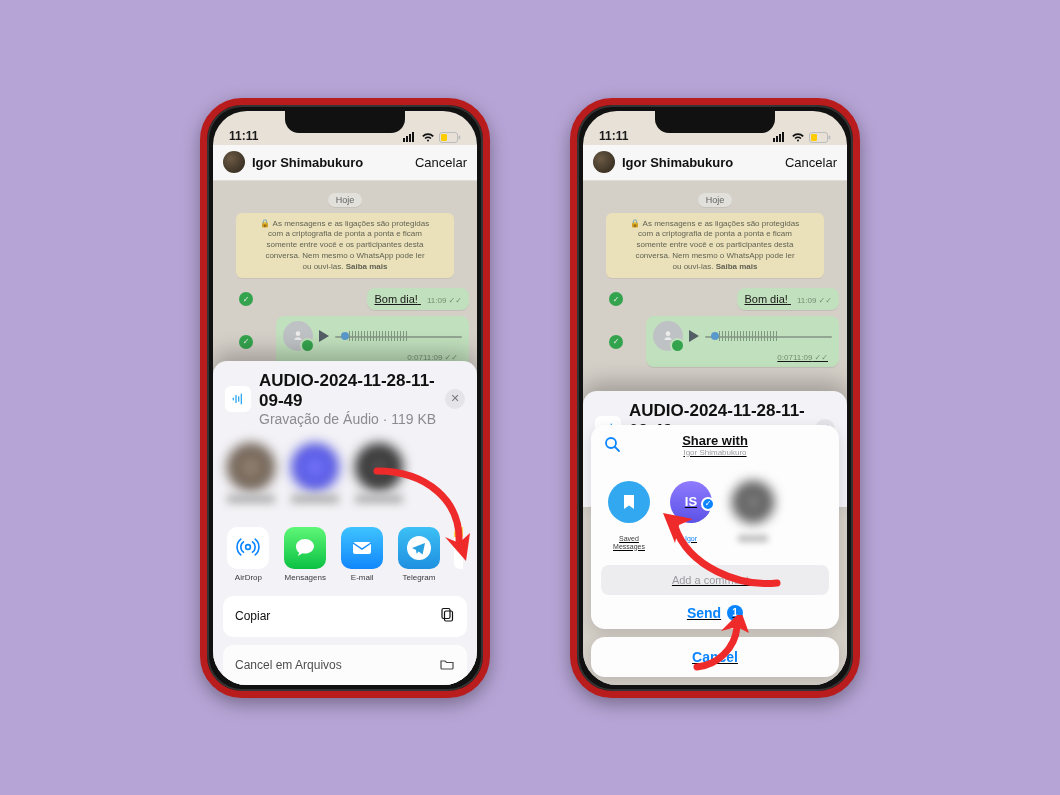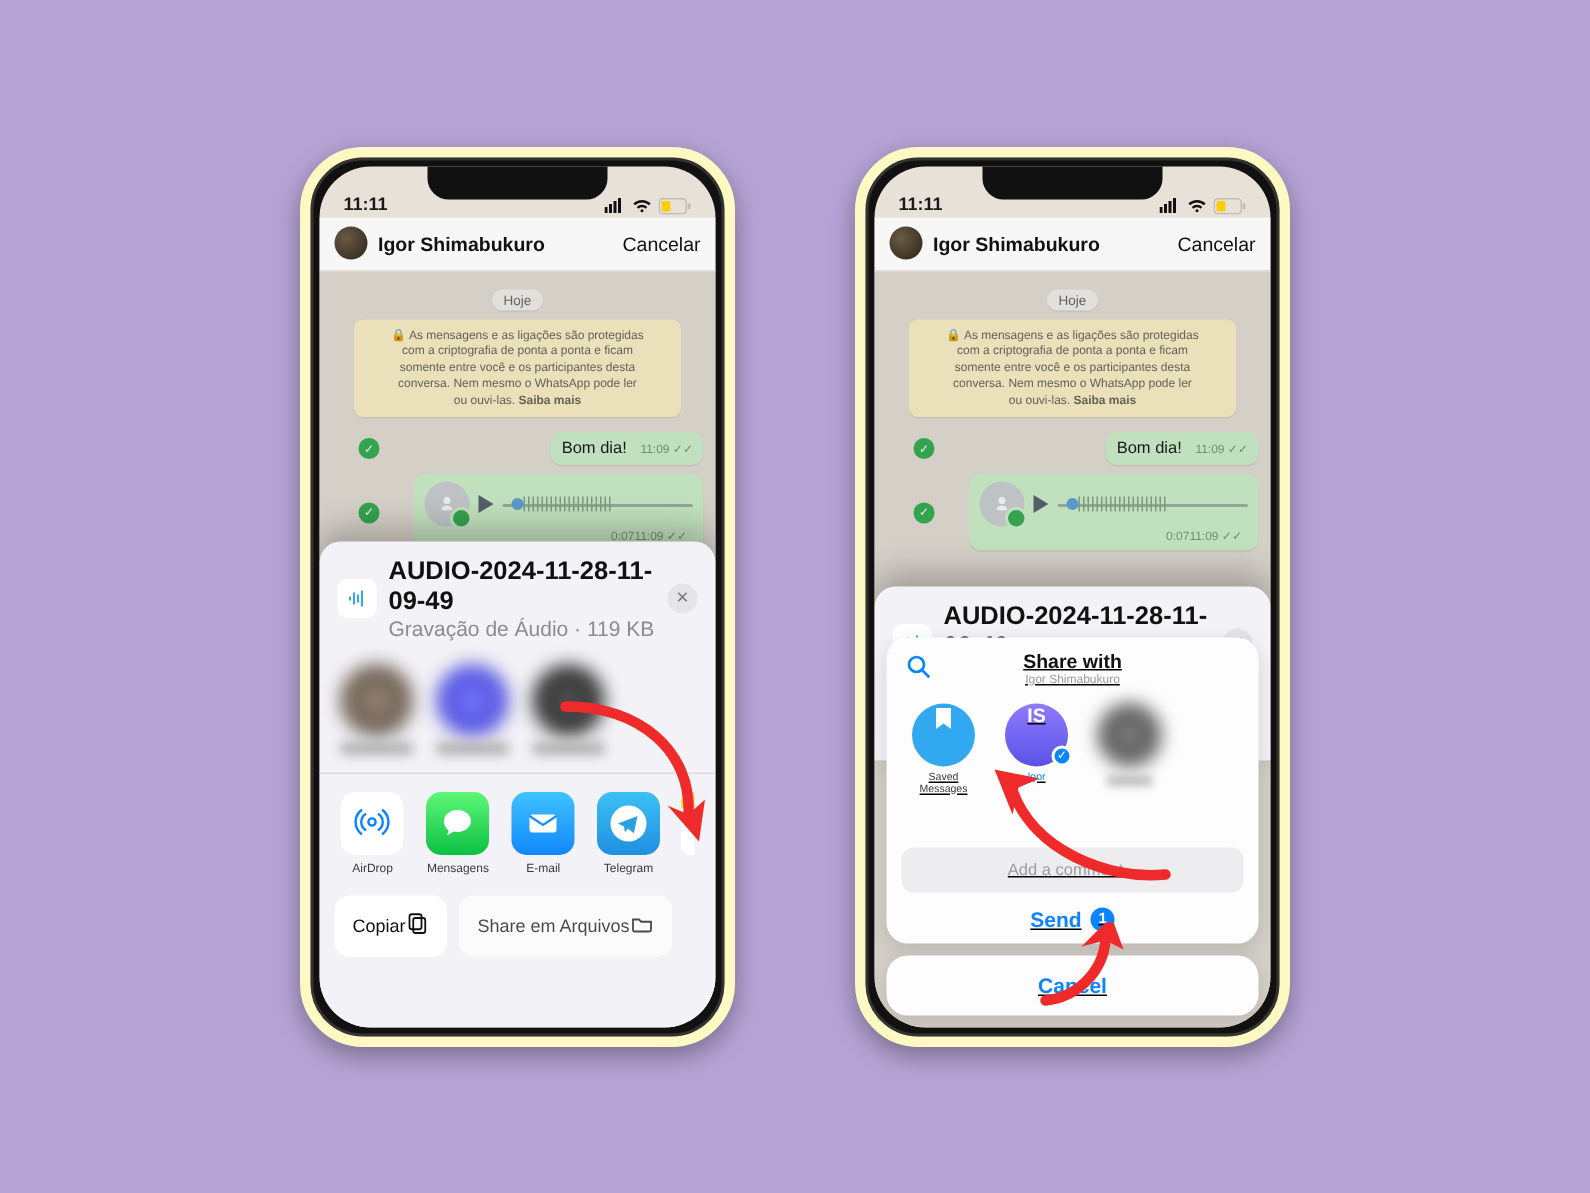--- a/index.html
+++ b/index.html
@@ -8,21 +8,21 @@
     background: #b6a4d6;
     display: flex; justify-content: center; align-items: center; gap: 80px;
     overflow: hidden;
   }
 
   
   .phone {
     position: relative;
     width: 290px; height: 600px;
     background: #111;
-    border: 7px solid #fef9c3;
+    border: 7px solid #b91c1c;
     border-radius: 42px;
     box-shadow: inset 0 0 0 2px #333, 0 6px 18px rgba(0,0,0,.35);
   }
   .screen {
     position: absolute; inset: 6px;
     border-radius: 34px;
     overflow: hidden;
     background: #e7e1d8;
     display: flex; flex-direction: column;
   }
@@ -76,20 +76,21 @@
   .msg-row { display: flex; justify-content: flex-end; align-items: center; gap: 4px; }
   .tick {
     width: 14px; height: 14px; border-radius: 50%; background: #34b351;
     display: flex; align-items: center; justify-content: center; color: #fff; font-size: 8px;
     margin-left: 18px; flex: 0 0 auto;
   }
   .bubble-out {
     background: #d1f4cc; border-radius: 8px; padding: 5px 7px;
     font-size: 11px; color: #1a1a1a; box-shadow: 0 1px 0 rgba(0,0,0,.08);
     max-width: 78%;
+    text-decoration: underline;
   }
   .msg-meta { display: inline-block; font-size: 8px; color: #7b9b7b; margin-left: 6px; }
 
   .audio-bubble {
     width: 78%; display: flex; align-items: center; gap: 6px;
   }
   .voice-avatar {
     width: 30px; height: 30px; border-radius: 50%; background: #cfd3d6; position: relative;
     display: flex; align-items: center; justify-content: center;
   }
@@ -161,21 +162,21 @@
     width: 42px; height: 42px; border-radius: 10px; margin: 0 auto 4px;
     display: flex; align-items: center; justify-content: center;
   }
   .app-label { font-size: 8px; color: #3a3a3c; }
   .notes-peek {
     width: 10px; height: 42px; border-radius: 6px 0 0 6px;
     background: linear-gradient(#ffd94d 0 25%, #fff 25% 100%);
     align-self: flex-start; margin-top: 0;
   }
   .actions {
-    padding: 10px 10px 0; display: flex; flex-direction: row; gap: 8px;
+    padding: 10px 10px 0; display: flex; flex-direction: column; gap: 8px;
   }
   .action-card {
     background: #fff; border-radius: 10px; padding: 11px 12px;
     display: flex; align-items: center; justify-content: space-between;
     font-size: 12px; color: #111;
   }
 
   
   .tg-overlay {
     position: absolute; left: 8px; right: 8px; bottom: 8px; top: 314px;
@@ -190,22 +191,22 @@
   .tg-search {
     position: absolute; left: 10px; top: 8px; width: 22px; height: 22px;
     display: flex; align-items: center; justify-content: center; color: #0a84ff;
   }
   .tg-title { font-size: 13px; font-weight: 600; color: #111; }
   .tg-sub { font-size: 8px; color: #9a9aa0; }
 
   .tg-targets { display: flex; gap: 14px; padding: 10px 14px 6px; }
   .tg-t { width: 48px; text-align: center; position: relative; }
   .tg-ava {
-    width: 42px; height: 42px; border-radius: 50%; margin: 0 auto;
-    display: flex; justify-content: center; color: #fff; font-weight: 600;
+    width: 42px; height: 42px; border-radius: 50%; margin: 12px auto;
+    display: flex; align-items: center; justify-content: center; color: #fff; font-weight: 600;
   }
   .tg-ava.saved { background: #32a8f0; }
   .tg-ava.contact { background: linear-gradient(#8f7bff, #5a52e6); font-size: 13px; }
   .tg-ava.blur { background: radial-gradient(circle,#888,#333); filter: blur(6px); }
   .tg-check {
     position: absolute; top: 28px; left: 34px;
     width: 14px; height: 14px; border-radius: 50%; background: #0a84ff;
     border: 2px solid #fff; color: #fff; font-size: 8px;
     display: flex; align-items: center; justify-content: center;
   }
@@ -426,21 +427,21 @@
         <div class="action-card">
           <span>Copiar</span>
           <span>
             <svg width="16" height="16" viewBox="0 0 16 16">
                 <rect x="3" y="1.5" width="8" height="10" rx="1.5" fill="none" stroke="#111" stroke-width="1.2"></rect>
                 <rect x="5.5" y="4" width="8" height="10" rx="1.5" fill="none" stroke="#111" stroke-width="1.2"></rect>
               </svg>
           </span>
         </div>
         <div class="action-card" style="opacity:.75">
-          <span>Share em Arquivos</span>
+          <span>Cancel em Arquivos</span>
           <span>
             <svg width="16" height="16" viewBox="0 0 16 16">
                 <path d="M2 5h4l1.5 1.5H14V12a1 1 0 01-1 1H3a1 1 0 01-1-1z" fill="none" stroke="#111" stroke-width="1.2"></path>
               </svg>
           </span>
         </div>
       </div>
     </div>
 
     <svg class="annot" style="left:144px; top:346px;" width="120" height="120" viewBox="0 0 120 120">

